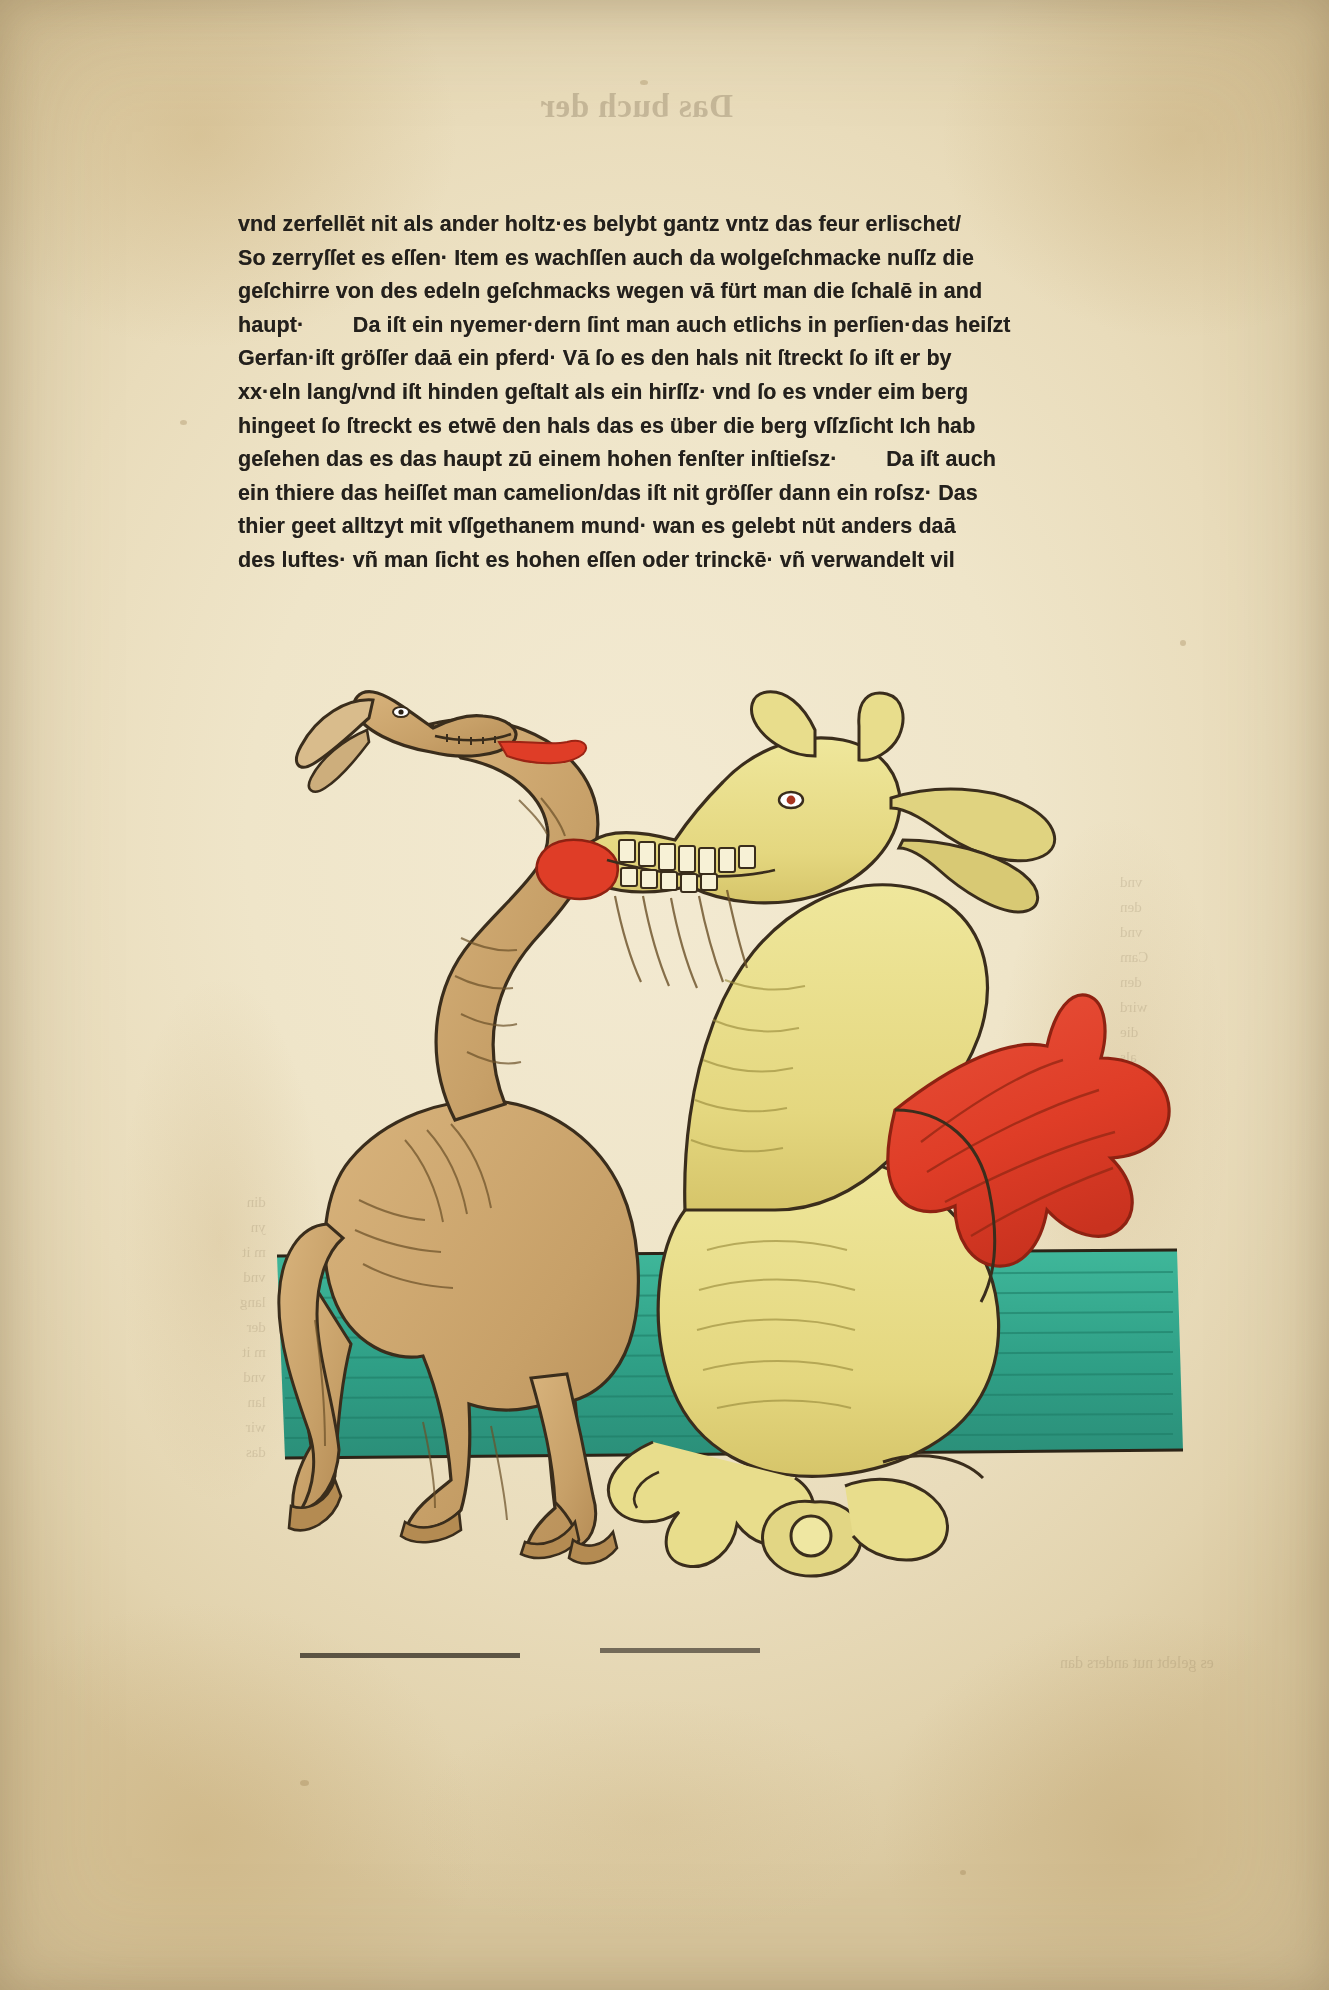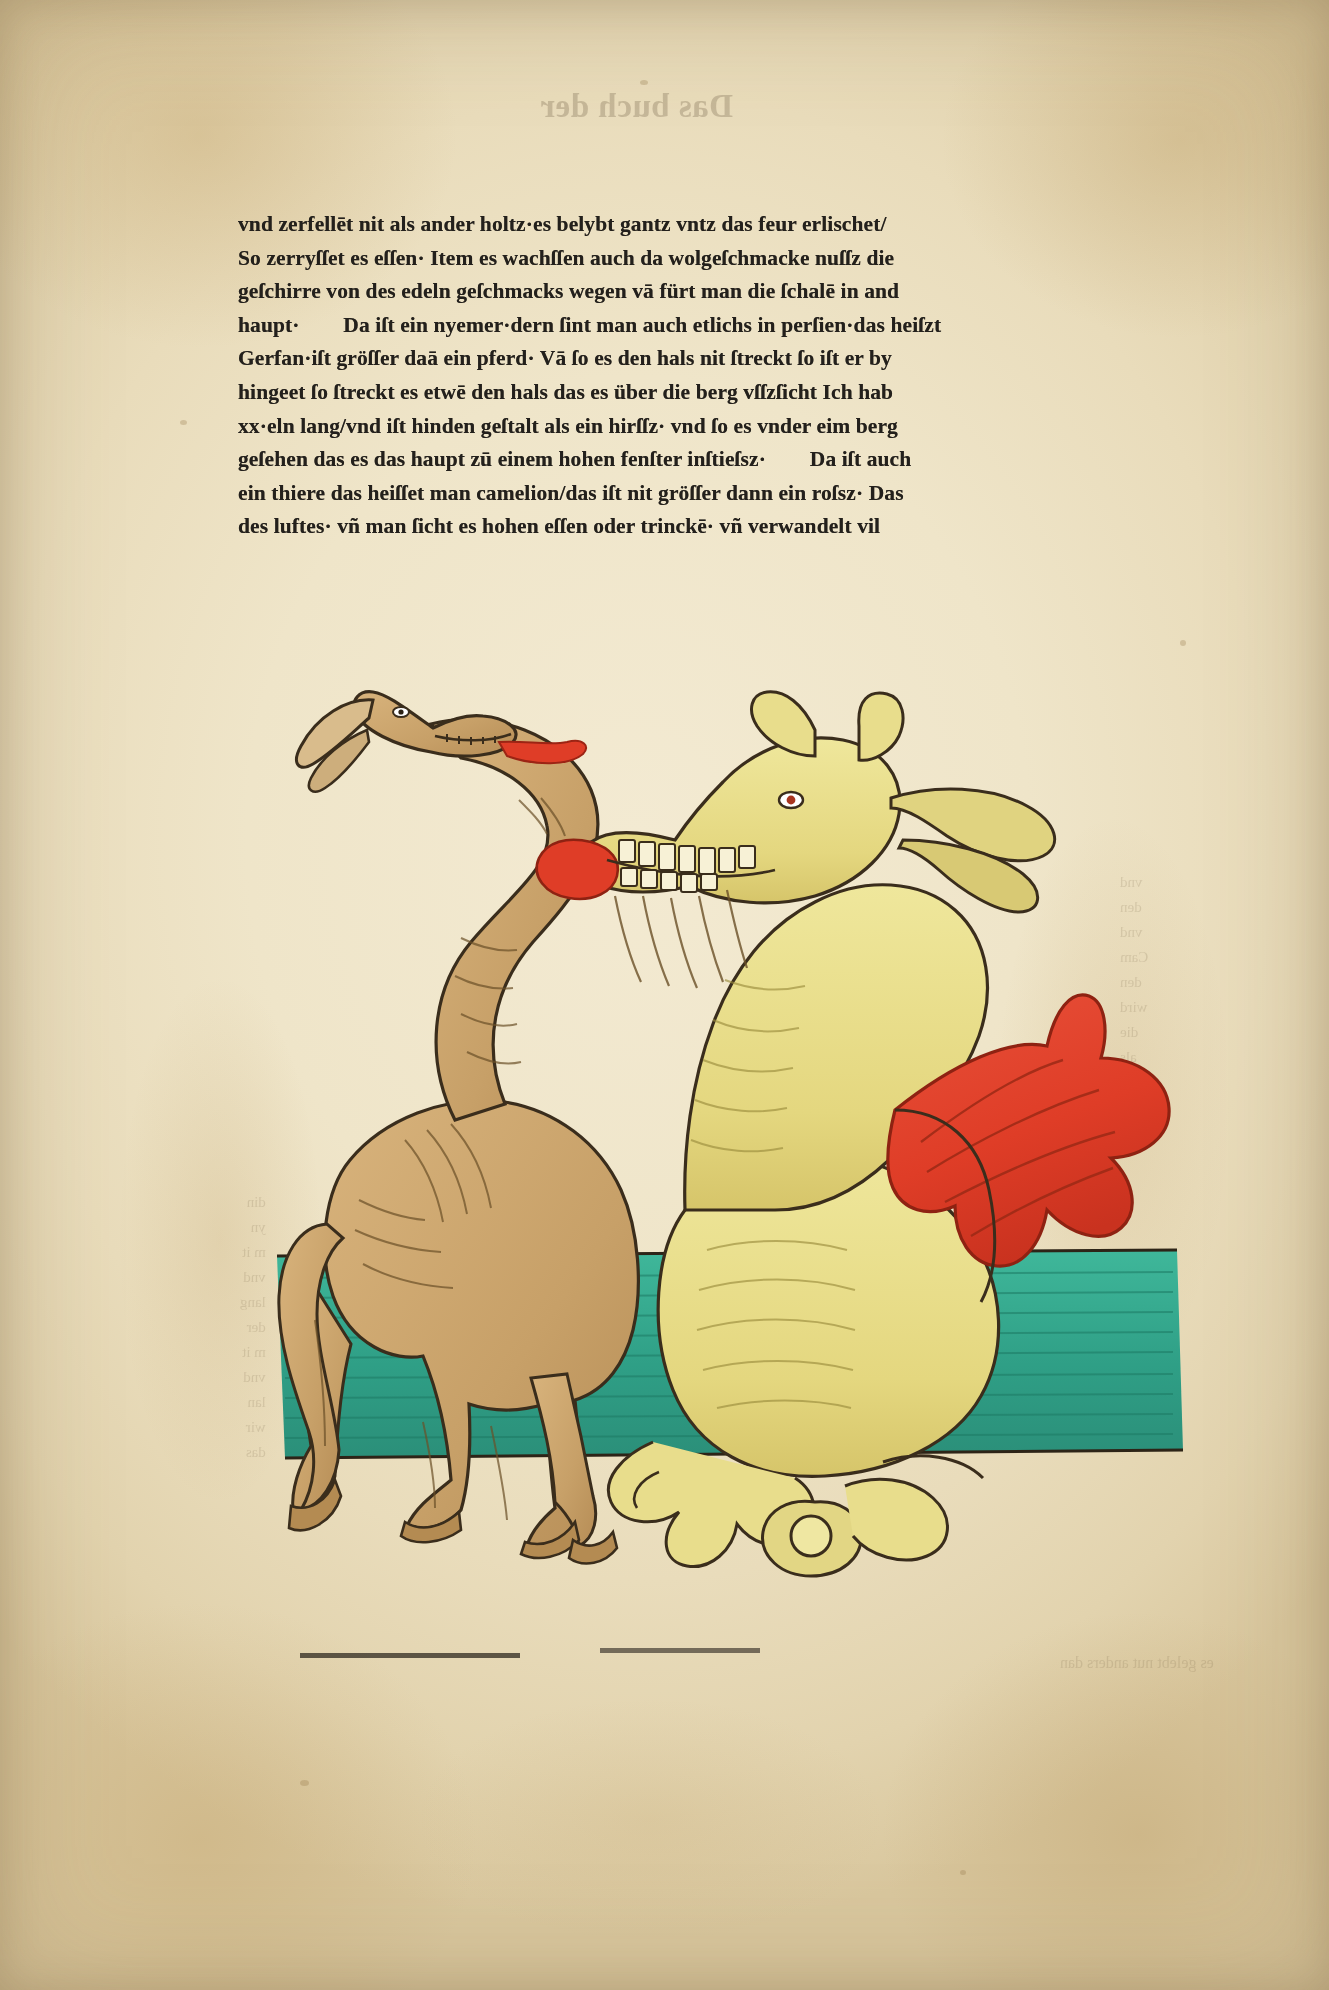--- a/index.html
+++ b/index.html
@@ -89,21 +89,21 @@
   }
 
   
   .textblock {
     position: absolute;
     left: 238px;
     top: 208px;
     width: 930px;
   }
   .line {
-    font-family: Liberation Serif, serif;
+    font-family: Liberation Sans, sans-serif;
     font-size: 21.5px;
     line-height: 33.6px;
     color: #23201c;
     letter-spacing: 0.1px;
     white-space: pre;
     font-weight: 600;
     text-shadow: 0 0 .6px rgba(40,32,22,.55);
   }
 
   
@@ -181,24 +181,25 @@
 die
 als</div>
   <div class="bleed-block bb-bottom">es gelebt nut anders dan</div>
 
   <div class="textblock">
     <div class="line">vnd zerfellēt nit als ander holtz·es belybt gantz vntz das feur erlischet/</div>
     <div class="line">So zerryſſet es eſſen· Item es wachſſen auch da wolgeſchmacke nuſſz die</div>
     <div class="line">geſchirre von des edeln geſchmacks wegen vā fürt man die ſchalē in and</div>
     <div class="line">haupt·        Da iſt ein nyemer·dern ſint man auch etlichs in perſien·das heiſzt</div>
     <div class="line">Gerfan·iſt gröſſer daā ein pferd· Vā ſo es den hals nit ſtreckt ſo iſt er by</div>
+    <div class="line">xx·eln lang/vnd iſt hinden geſtalt als ein hirſſz· vnd ſo es vnder eim berg</div>
     <div class="line">hingeet ſo ſtreckt es etwē den hals das es über die berg vſſzſicht Ich hab</div>
-    <div class="line">xx·eln lang/vnd iſt hinden geſtalt als ein hirſſz· vnd ſo es vnder eim berg</div>
     <div class="line">geſehen das es das haupt zū einem hohen fenſter inſtieſsz·        Da iſt auch</div>
     <div class="line">ein thiere das heiſſet man camelion/das iſt nit gröſſer dann ein roſsz· Das</div>
+    <div class="line">thier geet alltzyt mit vſſgethanem mund· wan es gelebt nüt anders daā</div>
     <div class="line">des luftes· vñ man ſicht es hohen eſſen oder trinckē· vñ verwandelt vil</div>
   </div>
 
   <div class="illustration">
     <svg class="ill-svg" width="945" height="960" viewBox="0 0 945 960">
       <defs>
         <linearGradient id="gGround" x1="0" y1="0" x2="0" y2="1">
           <stop offset="0%" stop-color="#3fb79a"></stop>
           <stop offset="55%" stop-color="#2f9f86"></stop>
           <stop offset="100%" stop-color="#2b8f79"></stop>

